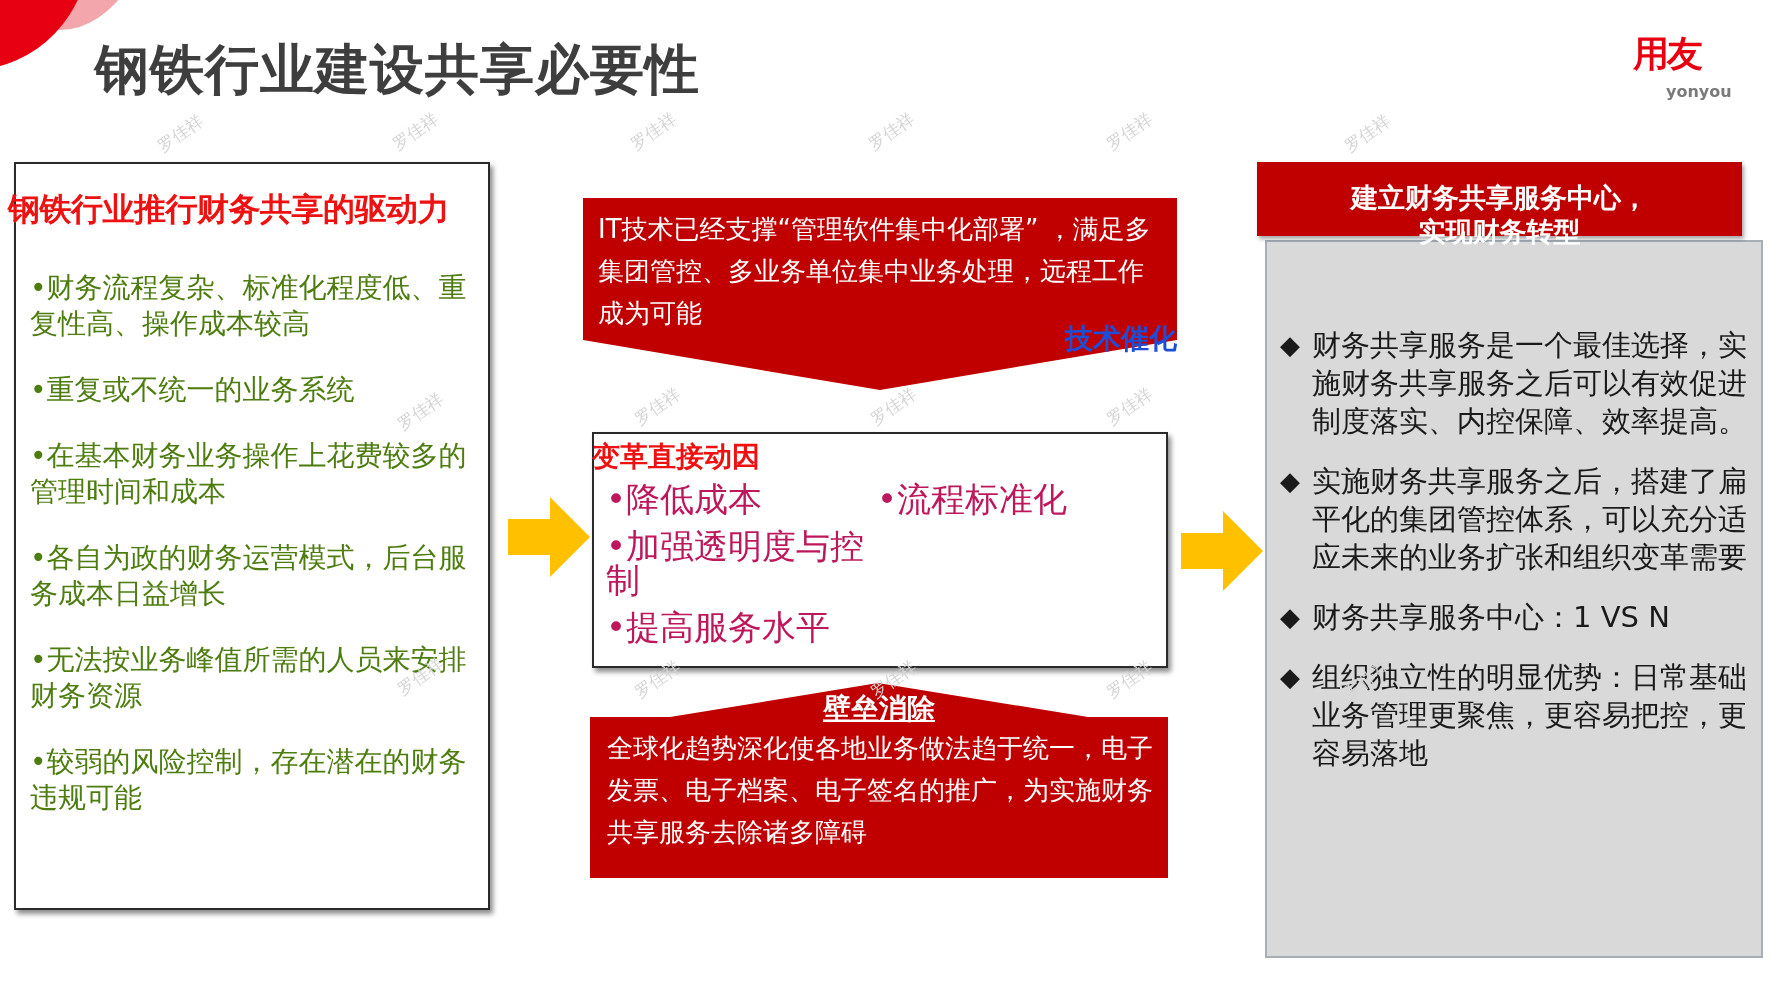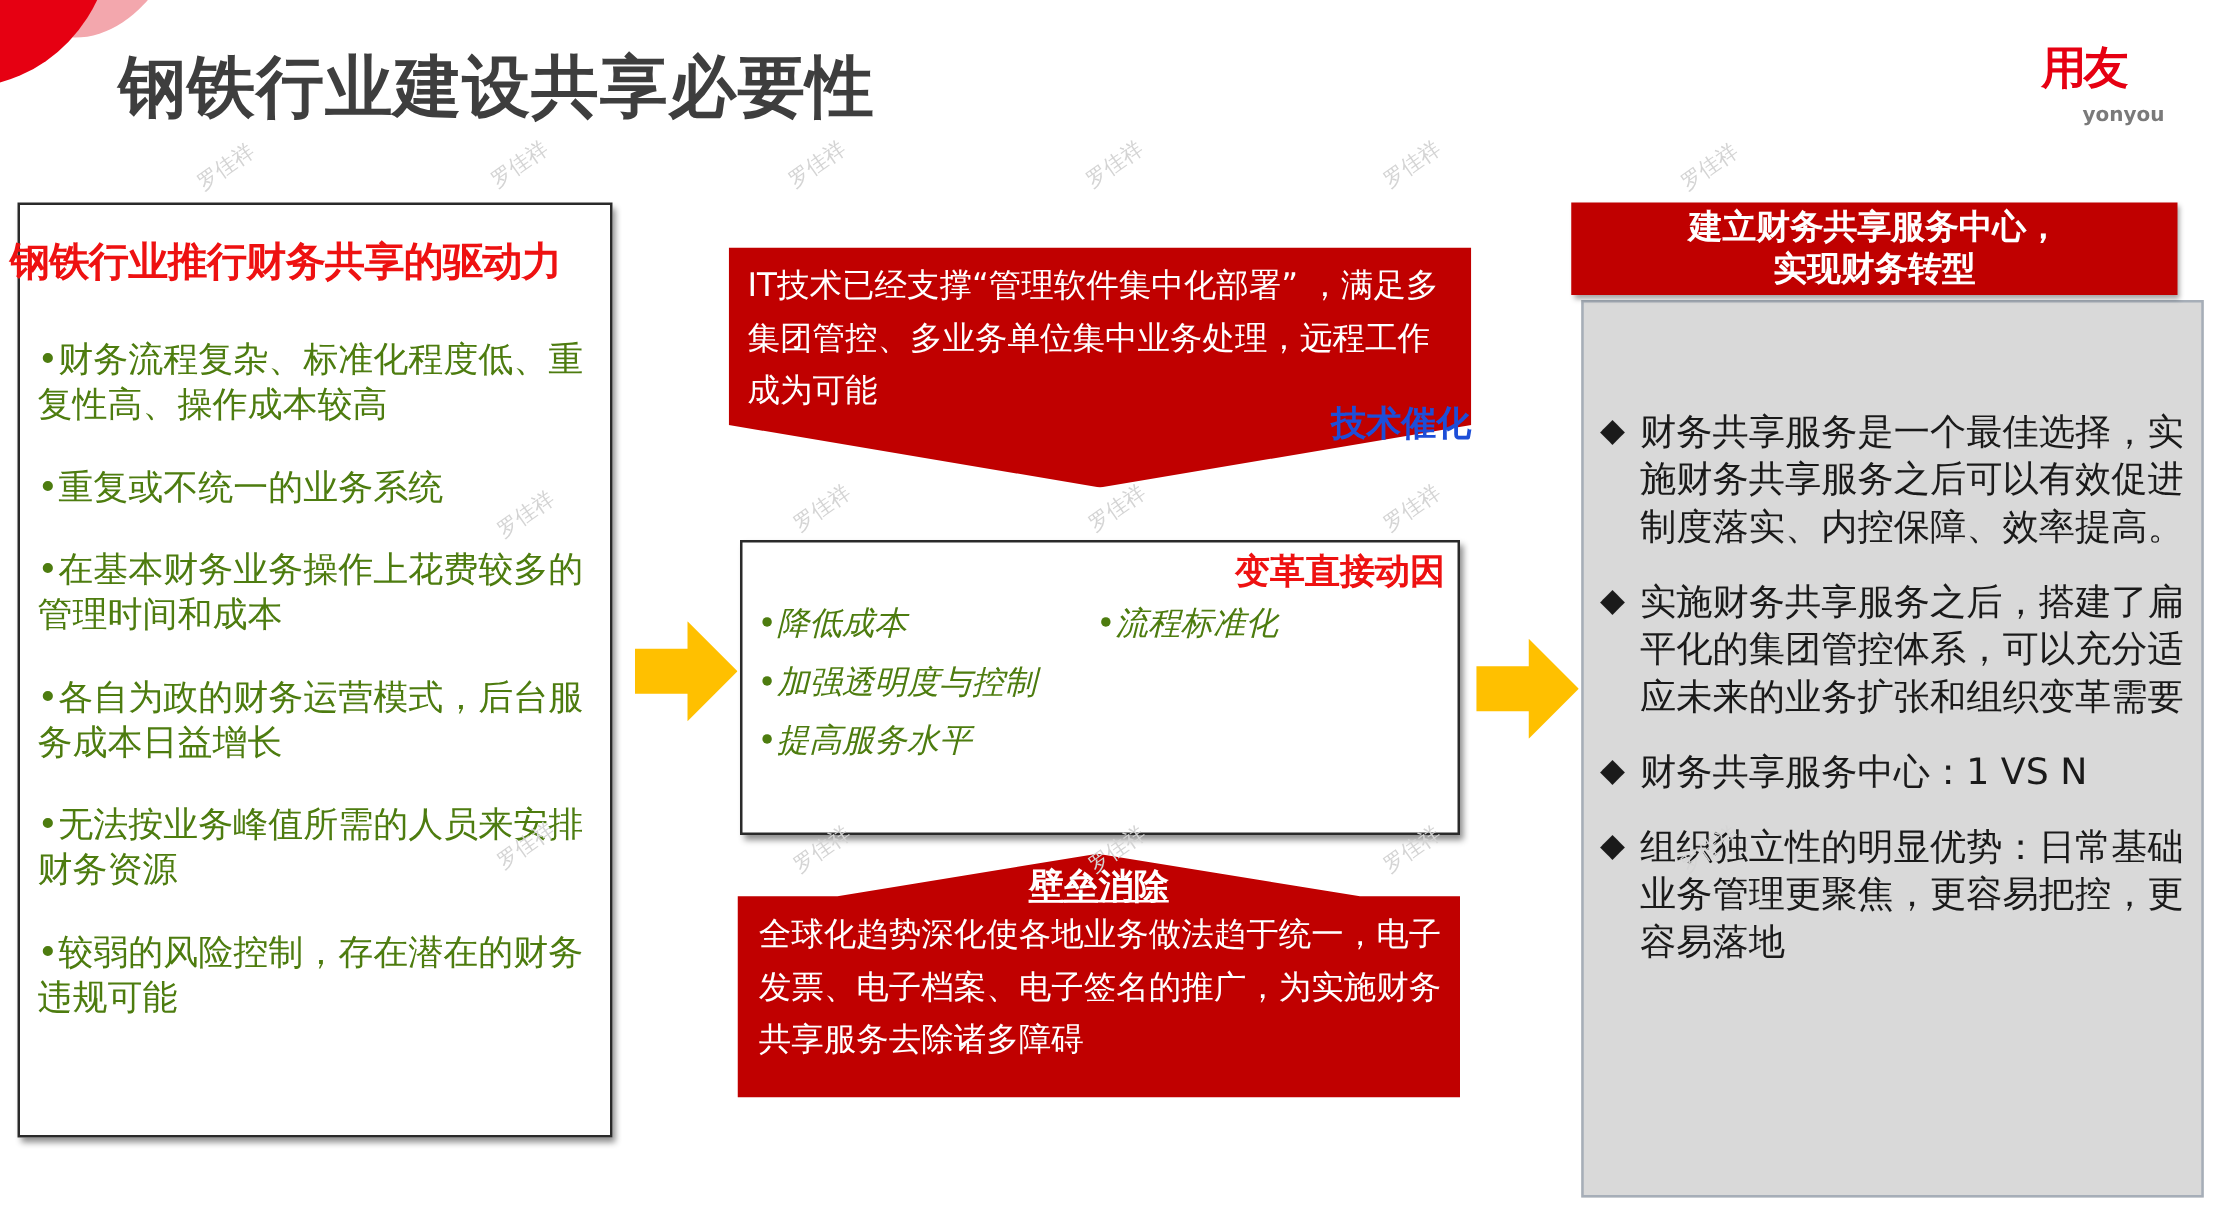--- a/index.html
+++ b/index.html
@@ -30,37 +30,37 @@
   .left-list .item { margin-bottom: 30px; }
 
   
   .mid-top { left: 583px; top: 198px; width: 594px; height: 192px; }
   .mid-top-text { left: 598px; top: 208px; width: 570px; font-size: 26px; line-height: 42px; color: #ffffff; }
   .mid-top-label { left: 583px; top: 320px; width: 594px; text-align: right; font-size: 28px; font-weight: bold; color: #1d4ed8; }
 
   
   .mid-box { left: 592px; top: 432px; width: 576px; height: 236px; border: 2px solid #2a2a2a; background: #fff; box-sizing: border-box;
     box-shadow: 3px 4px 5px rgba(0,0,0,0.45); }
-  .mid-box-title { left: 592px; top: 438px; width: 564px; text-align: right; font-size: 28px; font-weight: bold; color: #ee1111; }
-  .mid-col { font-size: 26px; line-height: 34px; color: #4d7c0f; font-style: italic; }
+  .mid-box-title { left: 592px; top: 438px; width: 564px; text-align: left; font-size: 28px; font-weight: bold; color: #ee1111; }
+  .mid-col { font-size: 34px; line-height: 34px; color: #be185d; }
   .mid-col .item { margin-bottom: 13px; }
   .mid-col-left { left: 606px; top: 482px; width: 270px; }
   .mid-col-right { left: 877px; top: 482px; width: 270px; }
 
   
   .mid-bot { left: 590px; top: 683px; width: 578px; height: 195px; }
   .mid-bot-label { left: 590px; top: 690px; width: 578px; text-align: center; font-size: 28px; font-weight: bold; color: #ffffff; text-decoration: underline; }
   .mid-bot-text { left: 607px; top: 727px; width: 550px; font-size: 26px; line-height: 42px; color: #ffffff; }
 
   
   .arrow { width: 82px; height: 80px; }
 
   
   .right-head { left: 1257px; top: 162px; width: 485px; height: 74px; background: #c00000; box-shadow: 2px 3px 4px rgba(0,0,0,0.35);
-    color: #fff; font-size: 27px; font-weight: bold; text-align: center; line-height: 34px; padding-top: 3px; box-sizing: border-box; }
+    color: #fff; font-size: 27px; font-weight: bold; text-align: center; line-height: 34px; padding-top: 19px; box-sizing: border-box; }
   .right-box { left: 1265px; top: 240px; width: 498px; height: 718px; background: #d9d9d9; border: 2px solid #a6aeb8; box-sizing: border-box; }
   .right-list { left: 1280px; top: 326px; width: 480px; font-size: 29px; line-height: 38px; color: #1a1a1a; }
   .right-list .item { display: flex; margin-bottom: 22px; }
   .right-list .bullet { width: 32px; flex: 0 0 32px; font-size: 26px; line-height: 38px; }
   .right-list .txt { flex: 1; }
 </style>
 </head>
 <body>
 
 <div class="deco-pink2"></div>

